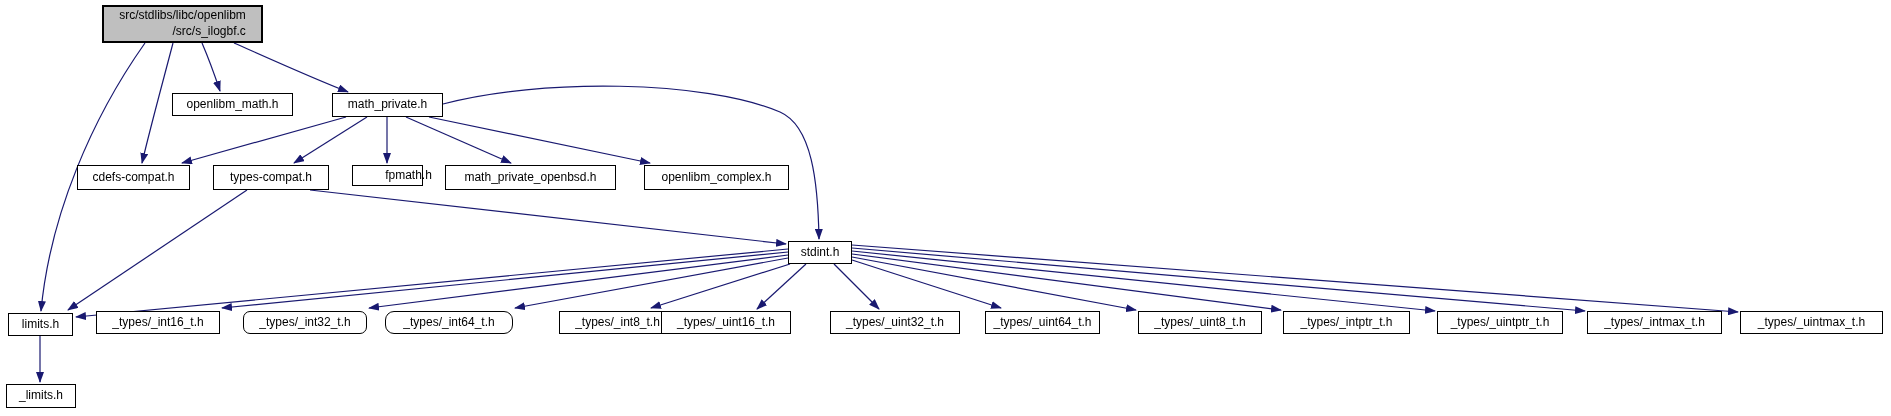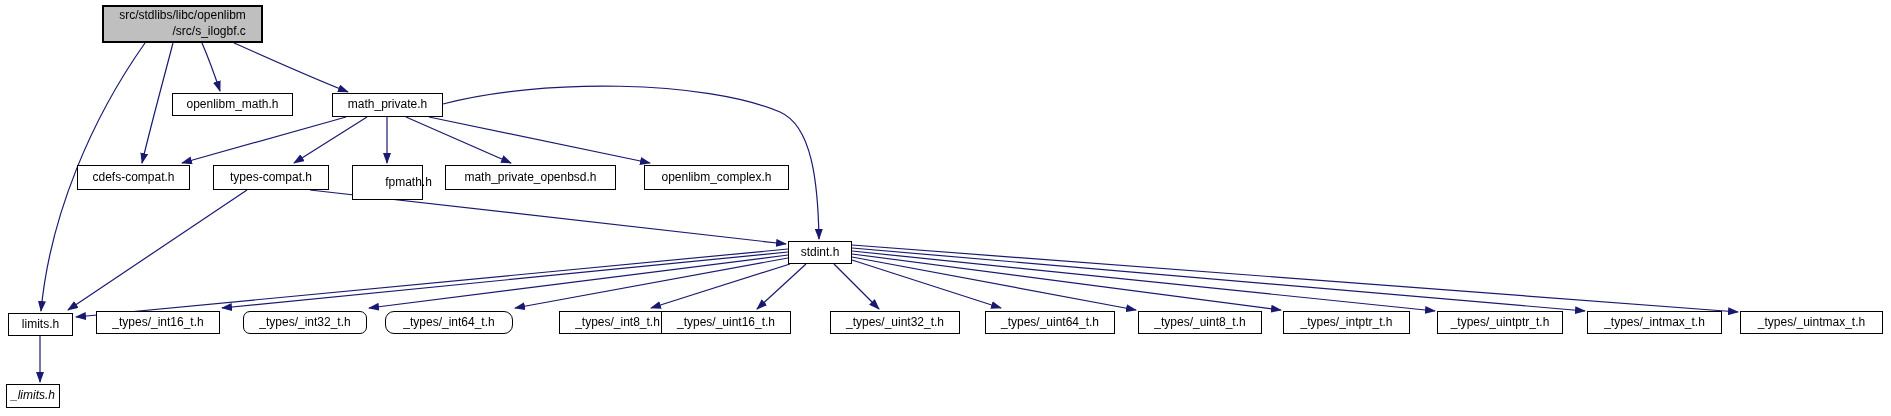--- a/index.html
+++ b/index.html
@@ -82,32 +82,32 @@
         <path class="edge" d="M40,336 L40,382" marker-end="url(#arrow)" stroke="#191970"></path>
       </g>
   </svg>
   <div id="node-layer">
       <div class="node root" style="left: 102px; top: 5px; width: 161px; height: 38px;">src/stdlibs/libc/openlibm
 /src/s_ilogbf.c</div>
       <div class="node" style="left: 172px; top: 93px; width: 121px; height: 23px;">openlibm_math.h</div>
       <div class="node" style="left: 332px; top: 93px; width: 111px; height: 24px;">math_private.h</div>
       <div class="node" style="left: 77px; top: 165px; width: 113px; height: 25px;">cdefs-compat.h</div>
       <div class="node" style="left: 213px; top: 165px; width: 116px; height: 25px;">types-compat.h</div>
-      <div class="node" style="left: 352px; top: 165px; width: 71px; height: 35px; padding-left: 42px;">fpmath.h</div>
+      <div class="node" style="left: 352px; top: 165px; width: 71px; height: 21px; padding-left: 42px;">fpmath.h</div>
       <div class="node" style="left: 445px; top: 165px; width: 171px; height: 25px;">math_private_openbsd.h</div>
       <div class="node" style="left: 638px; top: 165px; width: 145px; height: 25px; margin-left: 6px;">openlibm_complex.h</div>
       <div class="node" style="left: 788px; top: 241px; width: 64px; height: 23px;">stdint.h</div>
       <div class="node" style="left: 8px; top: 313px; width: 65px; height: 23px;">limits.h</div>
       <div class="node" style="left: 96px; top: 311px; width: 124px; height: 23px;">_types/_int16_t.h</div>
       <div class="node" style="left: 243px; top: 311px; width: 124px; height: 23px; border-radius: 7px;">_types/_int32_t.h</div>
       <div class="node" style="left: 385px; top: 311px; width: 128px; height: 23px; border-radius: 9px;">_types/_int64_t.h</div>
       <div class="node" style="left: 535px; top: 311px; width: 117px; height: 23px; margin-left: 24px;">_types/_int8_t.h</div>
       <div class="node" style="left: 661px; top: 311px; width: 130px; height: 23px;">_types/_uint16_t.h</div>
       <div class="node" style="left: 830px; top: 311px; width: 130px; height: 23px;">_types/_uint32_t.h</div>
-      <div class="node" style="left: 985px; top: 311px; width: 130px; height: 23px;">_types/_uint64_t.h</div>
+      <div class="node" style="left: 985px; top: 311px; width: 115px; height: 23px;">_types/_uint64_t.h</div>
       <div class="node" style="left: 1138px; top: 311px; width: 124px; height: 23px;">_types/_uint8_t.h</div>
       <div class="node" style="left: 1283px; top: 311px; width: 127px; height: 23px;">_types/_intptr_t.h</div>
       <div class="node" style="left: 1437px; top: 311px; width: 126px; height: 23px;">_types/_uintptr_t.h</div>
       <div class="node" style="left: 1587px; top: 311px; width: 135px; height: 23px;">_types/_intmax_t.h</div>
       <div class="node" style="left: 1740px; top: 311px; width: 143px; height: 23px;">_types/_uintmax_t.h</div>
-      <div class="node" style="left: 6px; top: 384px; width: 54px; height: 24px; font-style: italic;">_limits.h</div>
+      <div class="node" style="left: 6px; top: 384px; width: 70px; height: 24px;">_limits.h</div>
     </div>
 </div>
 
 </body></html>

